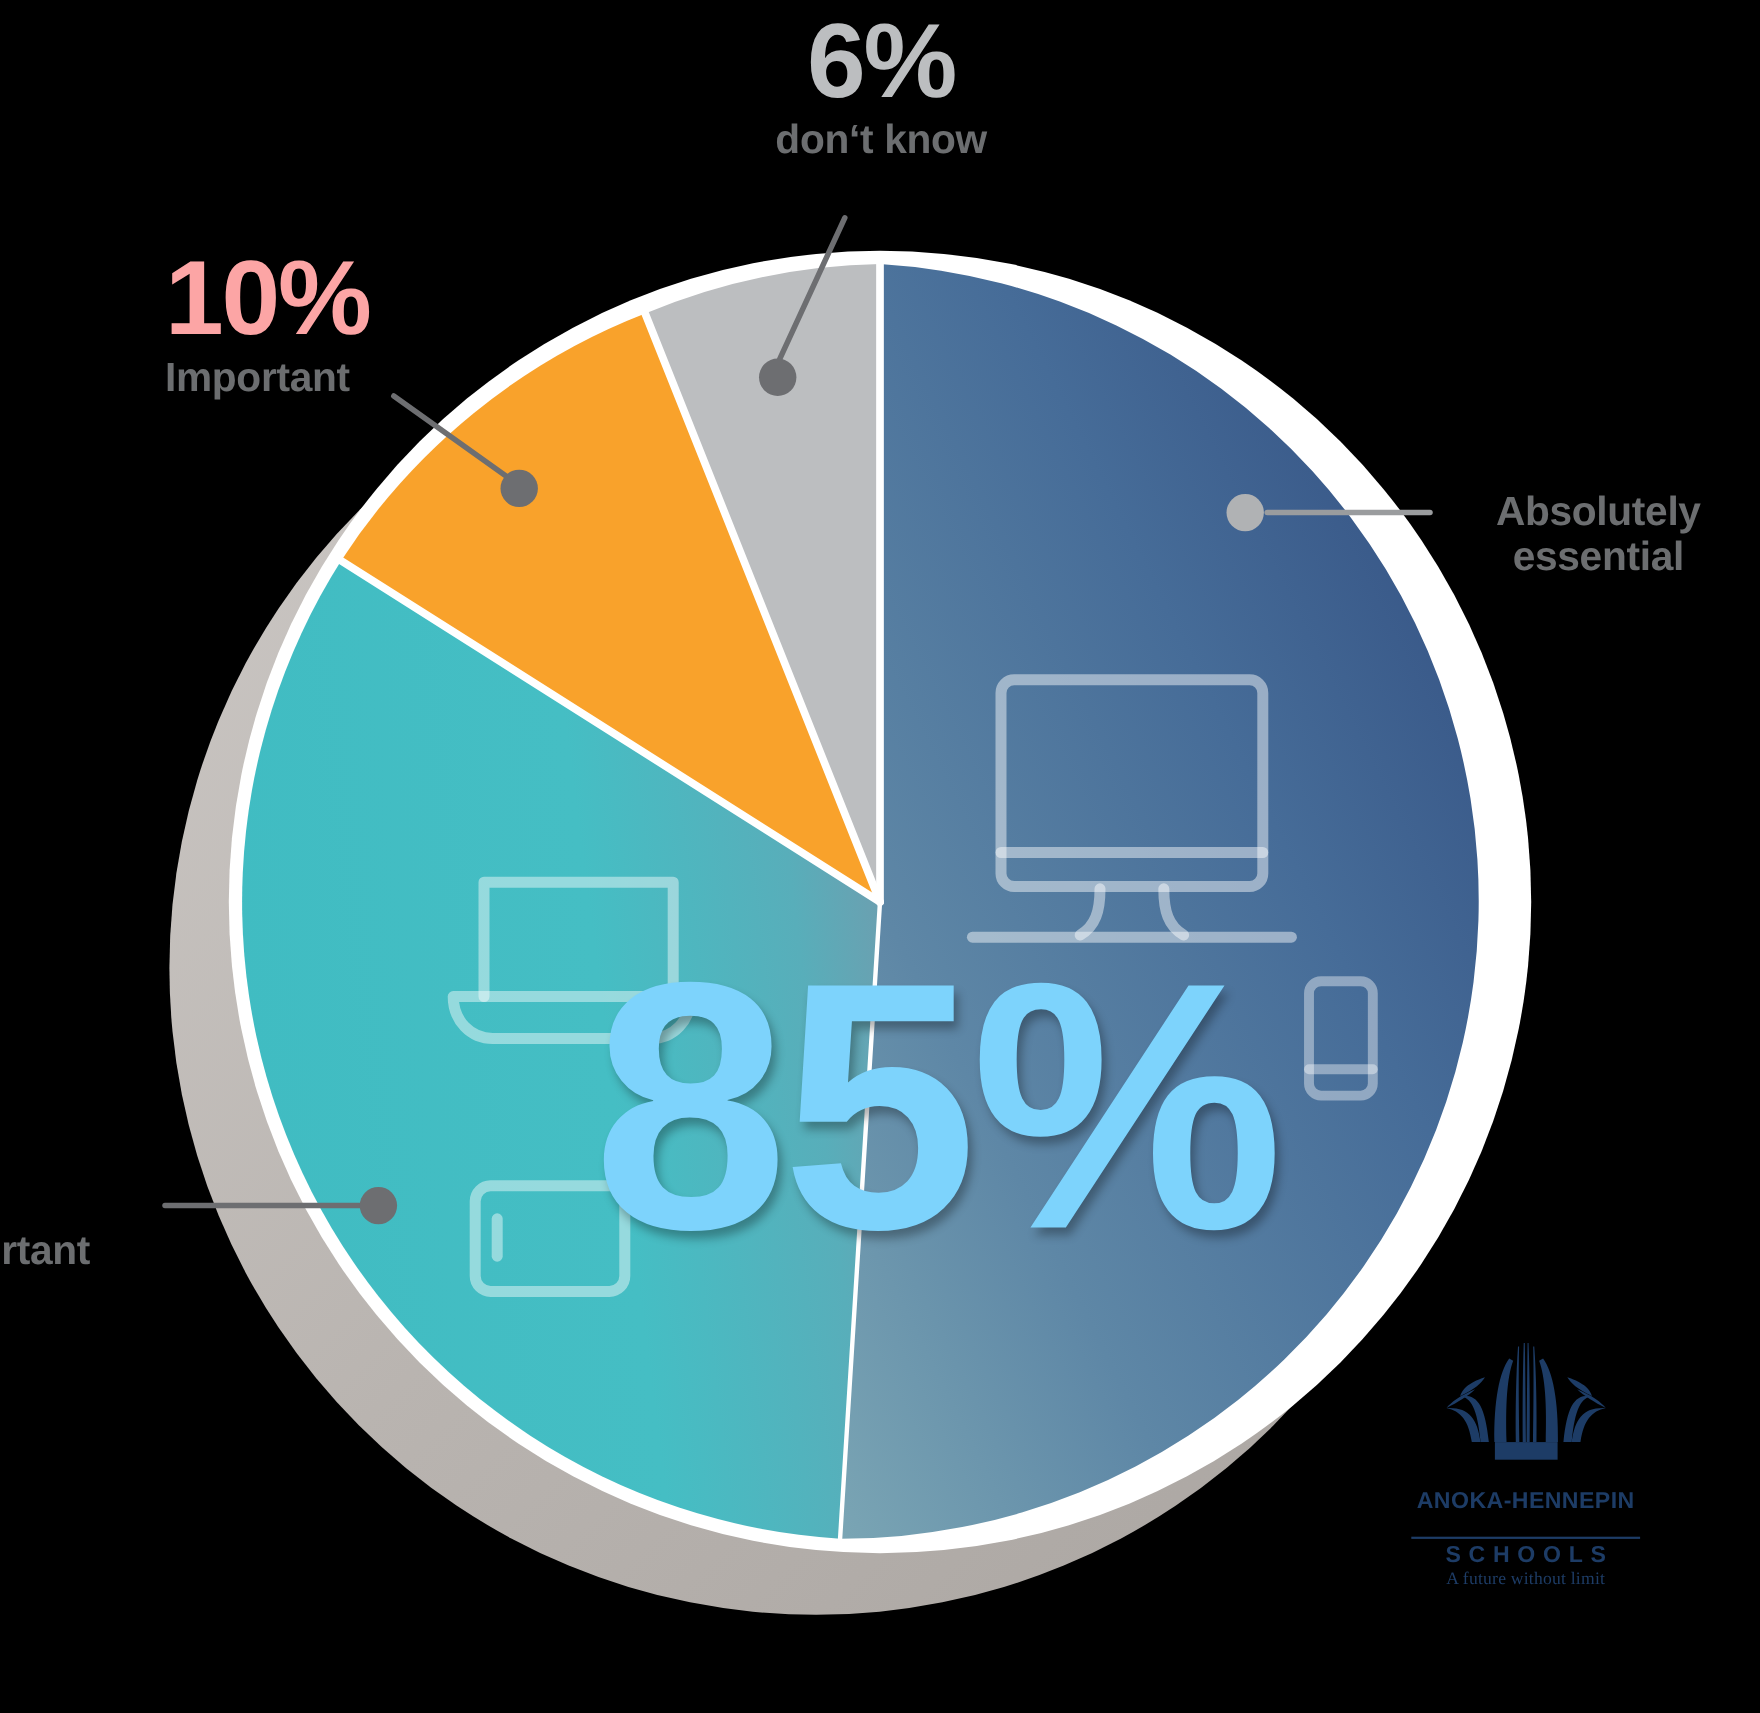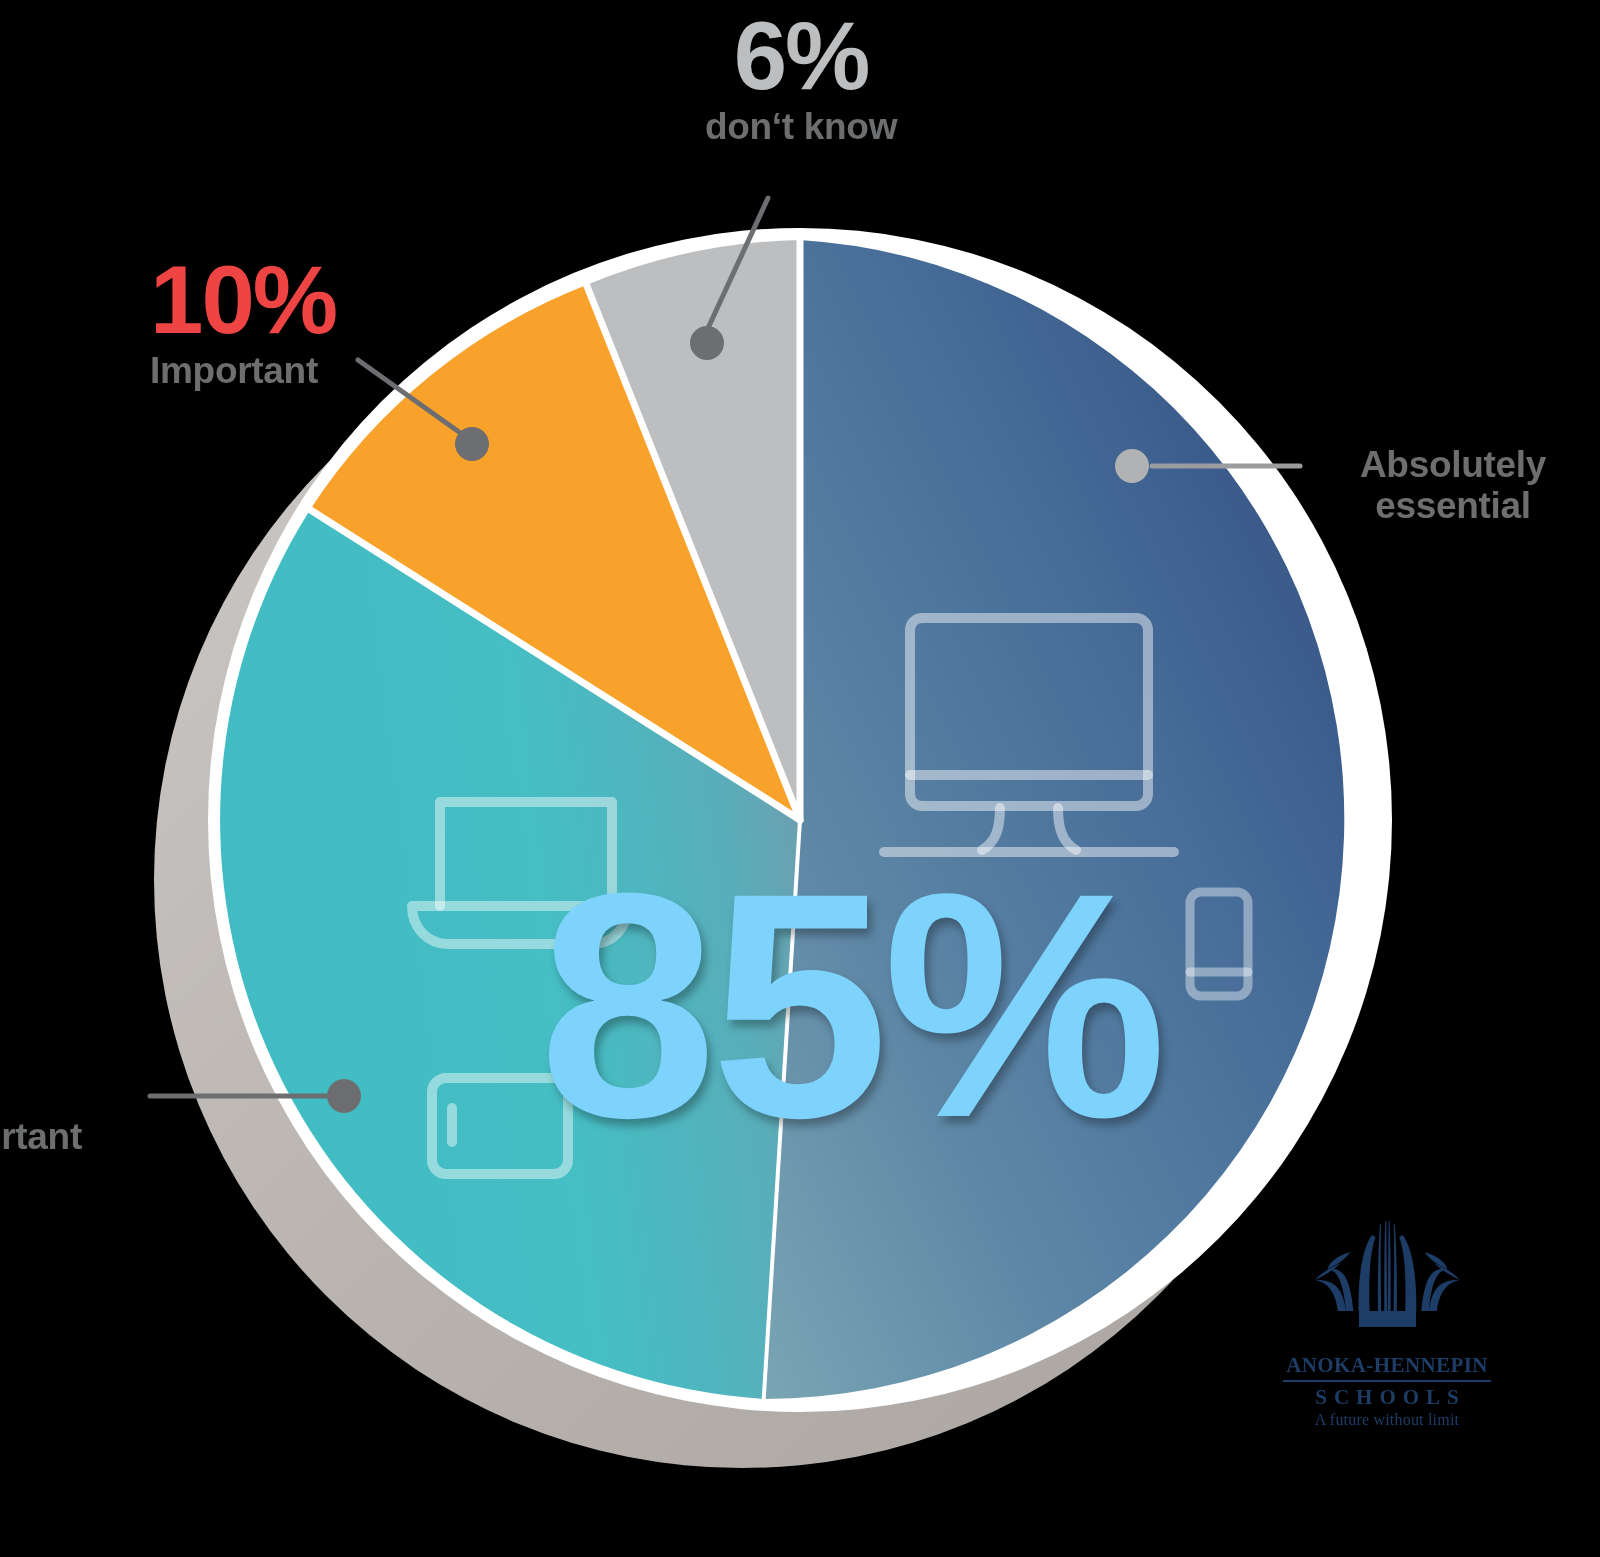--- a/index.html
+++ b/index.html
@@ -59,21 +59,21 @@
   }
   #callout-not-important .pct { color: #bcbec0; }
 
   
   #callout-somewhat {
     left: 150px;
     top: 222px;
     width: 330px;
     text-align: left;
   }
-  #callout-somewhat .pct { color: #ef4444; margin-top: 28px; }
+  #callout-somewhat .pct { color: #fca5a5; }
 
   
   #callout-very {
     left: -86px;
     top: 978px;
     width: 330px;
     text-align: left;
   }
   #callout-very .pct { color: #0d0d0d; }
 
@@ -107,31 +107,31 @@
     position: absolute;
     left: 1277px;
     top: 1219px;
     width: 220px;
     text-align: center;
     color: #1d3c66;
   }
   #logo .mark { display:block; margin: 0 auto 4px auto; }
   #logo .org {
     display: block;
-    font-family: Liberation Serif, serif;
+    font-family: Liberation Sans, sans-serif;
     font-size: 21px;
     font-weight: bold;
     letter-spacing: 0.4px;
     border-bottom: 2px solid #1d3c66;
-    padding-bottom: 2px;
+    padding-bottom: 20px;
     margin: 0 6px;
   }
   #logo .sub {
     display: block;
-    font-family: Liberation Serif, serif;
+    font-family: Liberation Sans, sans-serif;
     font-size: 21px;
     font-weight: bold;
     letter-spacing: 7px;
     padding-top: 3px;
     text-indent: 7px;
   }
   #logo .tag {
     display: block;
     font-family: "Liberation Serif", serif;
     font-size: 16px;

